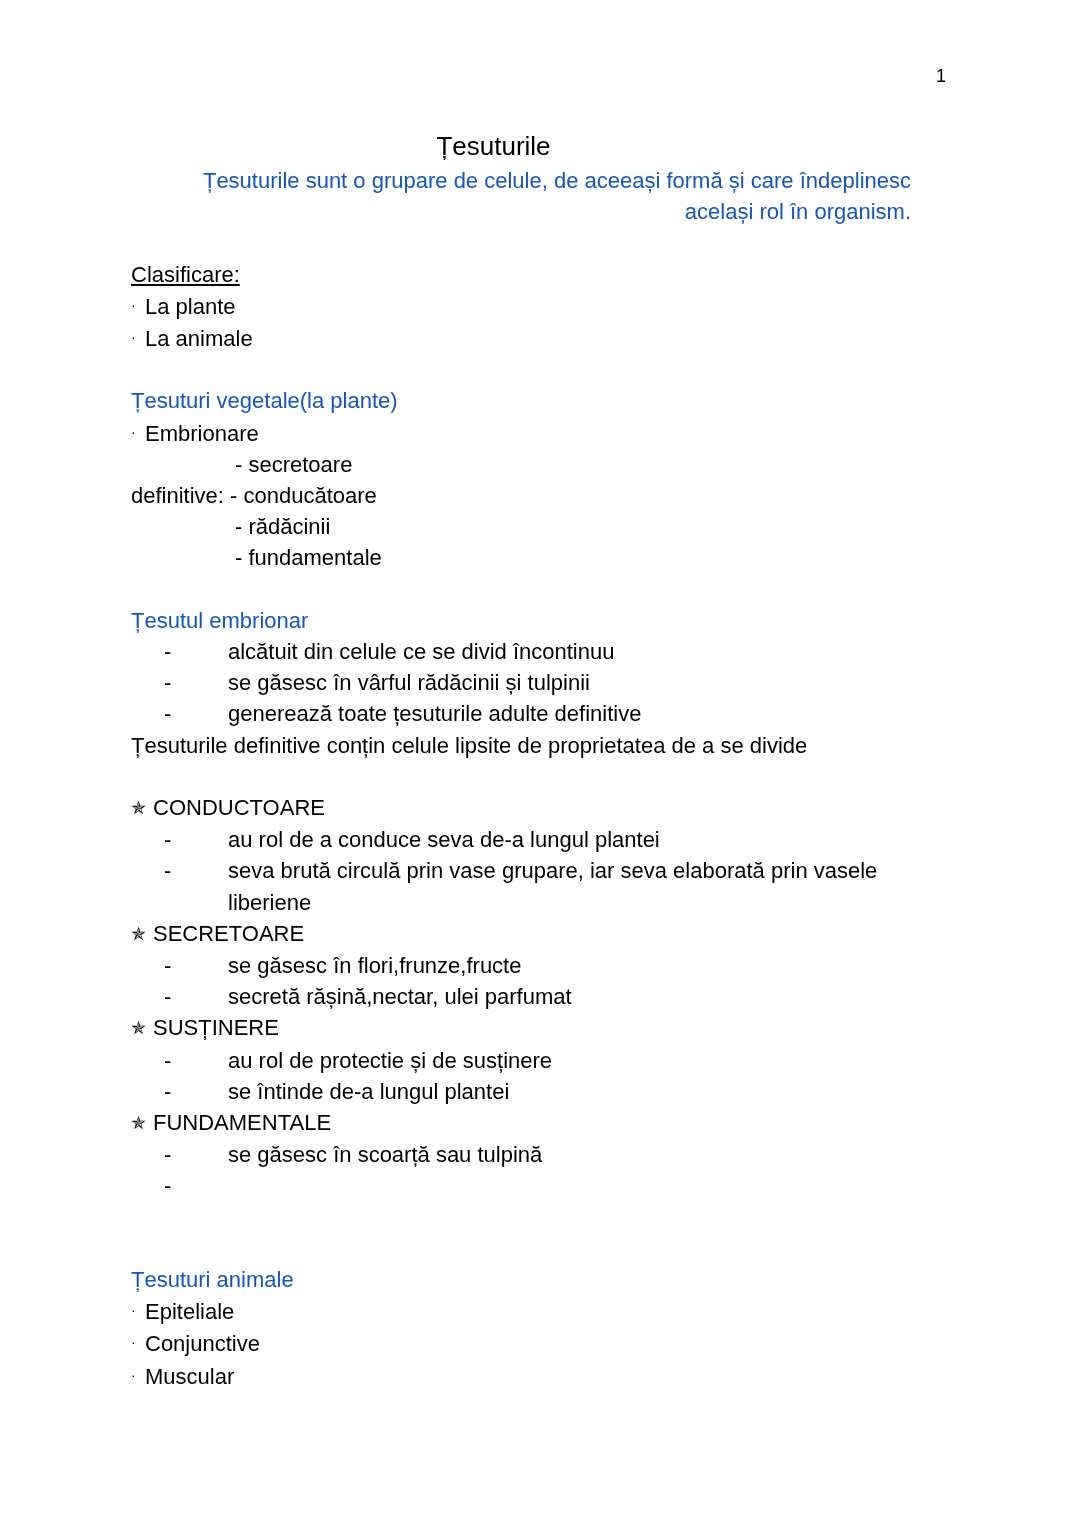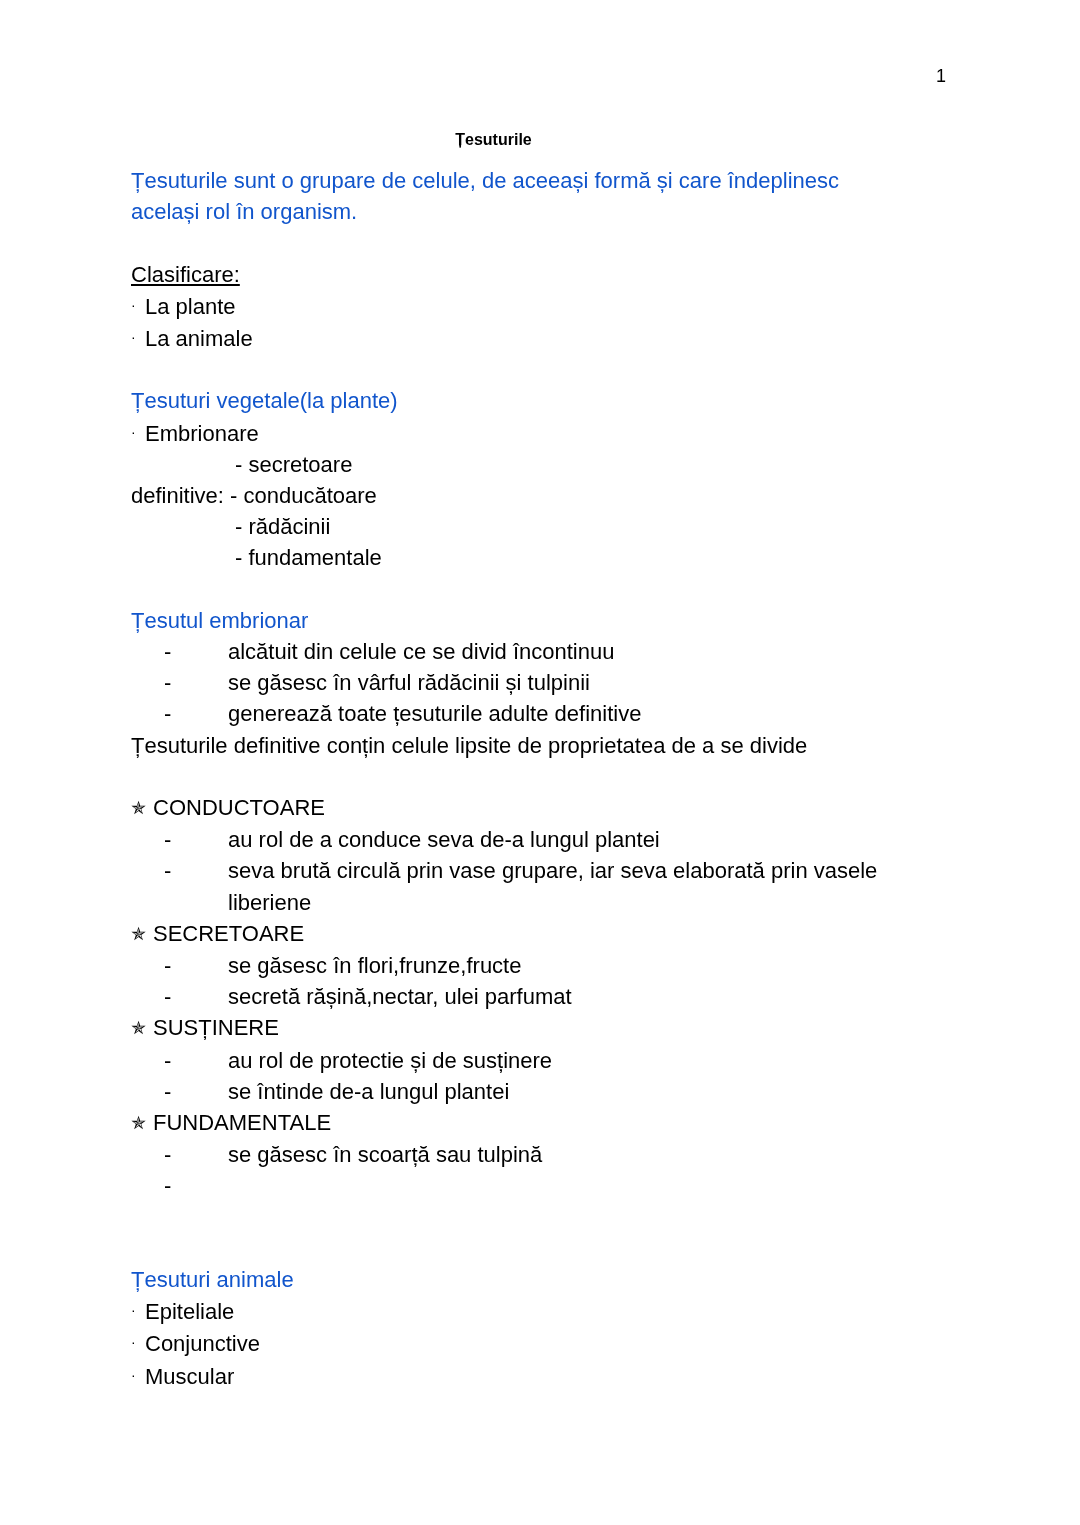--- a/index.html
+++ b/index.html
@@ -1,20 +1,20 @@
 <!DOCTYPE html>
 <html><head>
   <meta charset="utf-8">
   <style>
     html, body { margin: 0; padding: 0; background: #ffffff; }
     body { width: 1080px; height: 1525px; position: relative; overflow: hidden;
            font-family: "Liberation Sans", sans-serif; color: #000; }
     .page-number { position: absolute; left: 936px; top: 66px; font-size: 18px; }
     .title { position: absolute; left: 0; width: 987px; top: 131px; text-align: center;
-             font-size: 16px; font-weight: bold; }
+             font-size: 26px; font-weight: normal; }
     .content { position: absolute; left: 131px; top: 165px; width: 820px;
                font-size: 22px; line-height: 31.2px; }
     .line { white-space: nowrap; min-height: 31.2px; }
     .blue { color: #1155cc; }
     .underline { text-decoration: underline; }
     .bullet-dot { display: inline-block; width: 14px; font-size: 14px; vertical-align: 4px; }
     .gap { height: 31.2px; }
     .gap2 { height: 62.4px; }
     .dash-item { padding-left: 33px; display: flex; }
     .dash-item .dash { width: 32px; flex: none; }
@@ -22,21 +22,21 @@
     .indent-def { padding-left: 104px; }
     .star { font-size: 18px; display: inline-block; width: 22px; vertical-align: 1px; }
   </style>
 </head>
 <body>
 
 <div class="page-number">1</div>
 <div class="title">Țesuturile</div>
 
 <div class="content">
-  <div class="blue" style="width:780px;">Țesuturile sunt o grupare de celule, de aceeași formă și care îndeplinesc același rol în organism.</div>
+  <div class="blue" style="width:780px;text-align:right;">Țesuturile sunt o grupare de celule, de aceeași formă și care îndeplinesc același rol în organism.</div>
   <div class="gap"></div>
 
   <div class="line underline">Clasificare:</div>
   <div class="line"><span class="bullet-dot">·</span><span>La plante</span></div>
   <div class="line"><span class="bullet-dot">·</span><span>La animale</span></div>
   <div class="gap"></div>
 
   <div class="line blue">Țesuturi vegetale(la plante)</div>
   <div class="line"><span class="bullet-dot">·</span><span>Embrionare</span></div>
   <div class="line indent-def">- secretoare</div>

